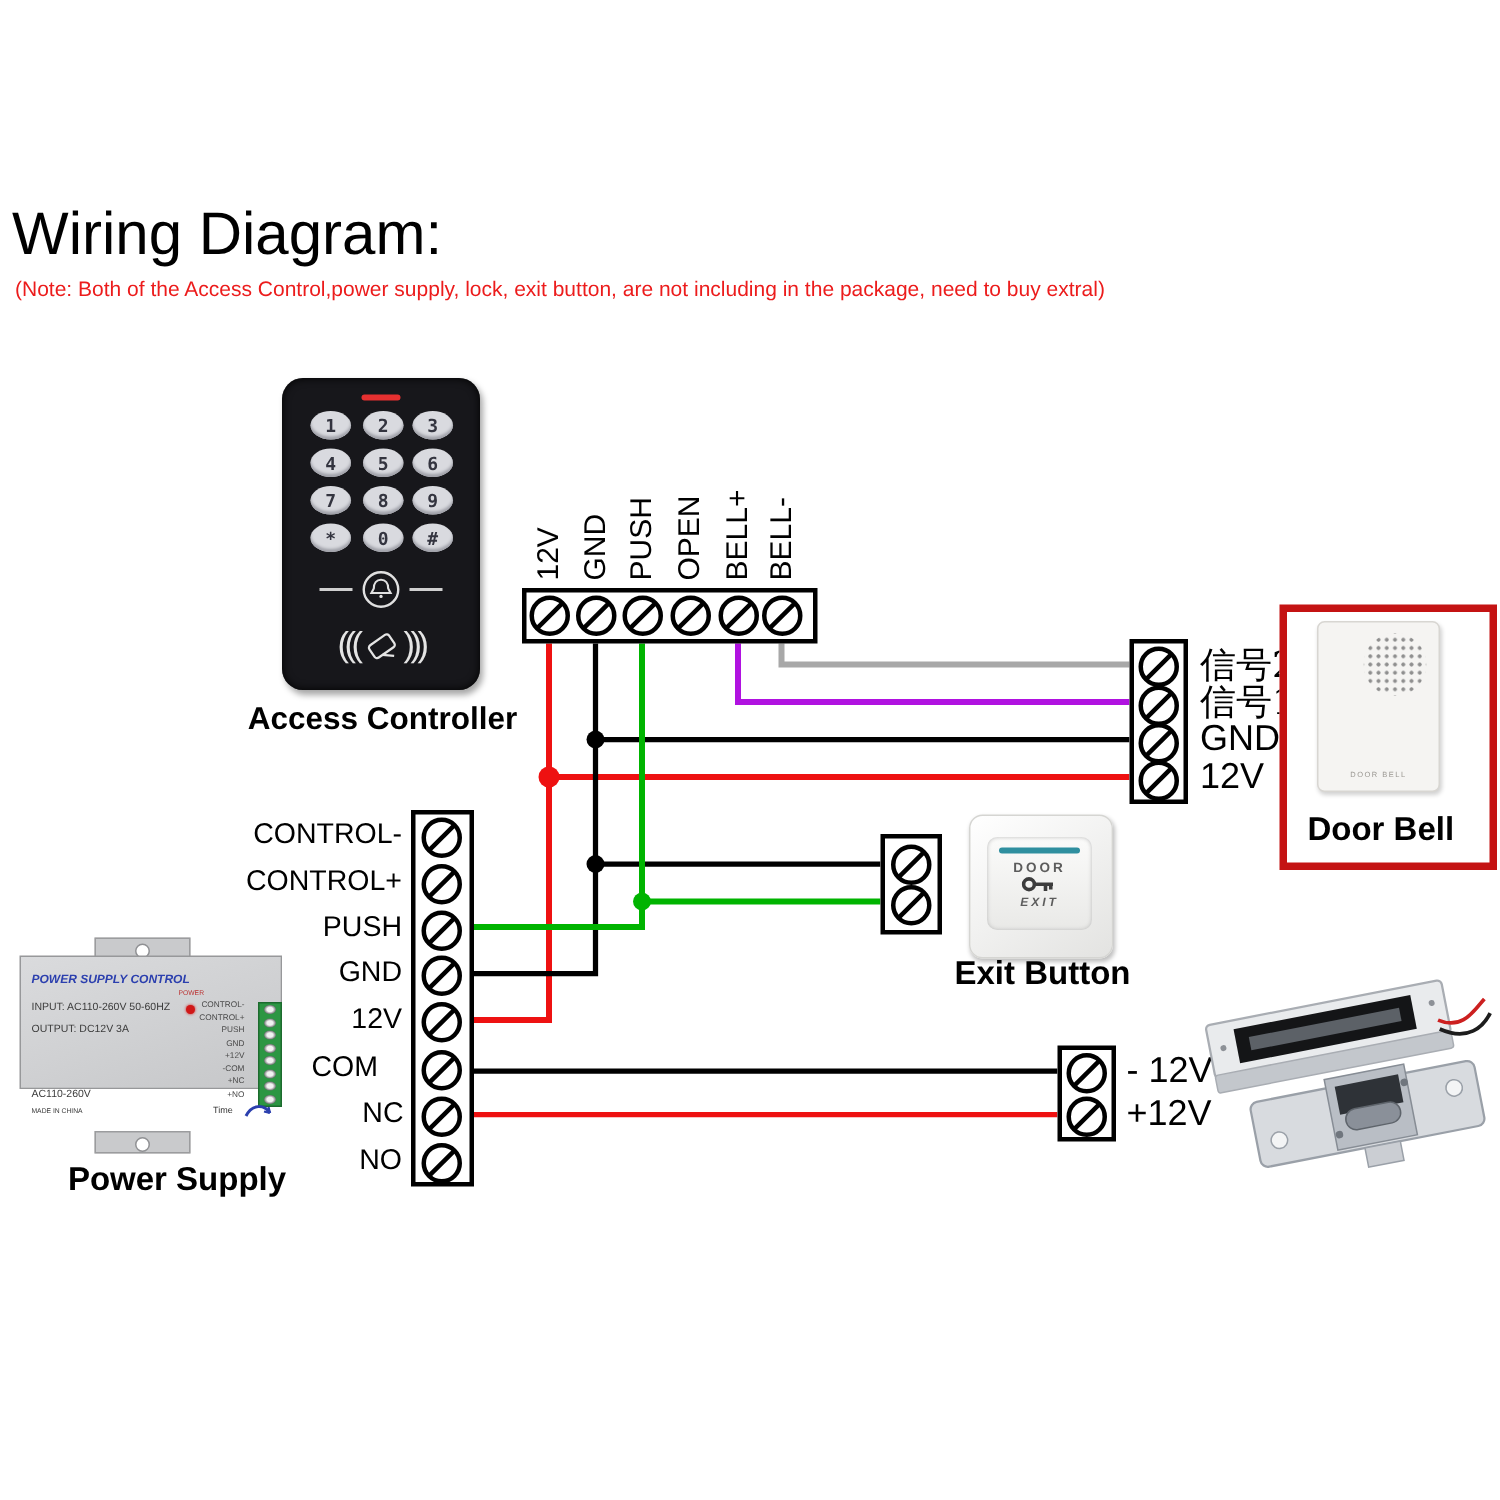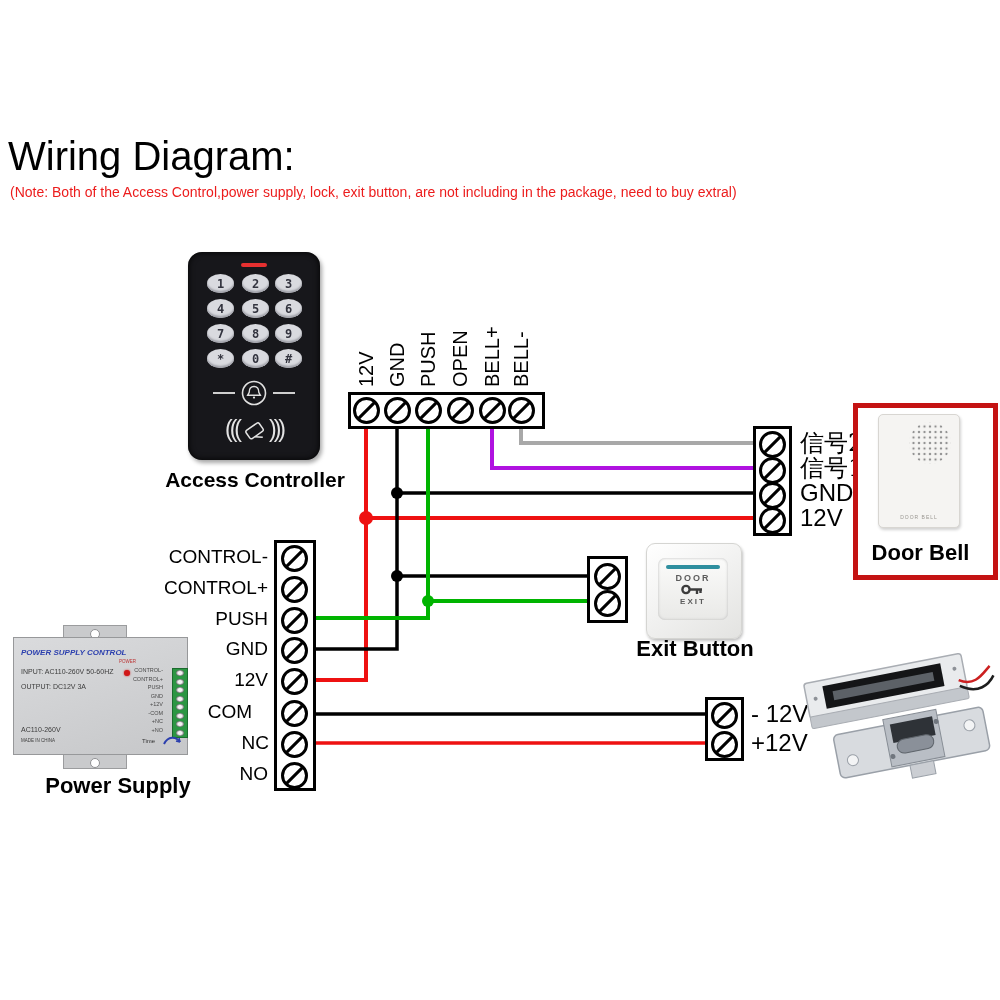--- a/index.html
+++ b/index.html
@@ -53,21 +53,21 @@
   .exit-inner{position:absolute;left:11px;top:14px;width:70px;height:62px;border-radius:7px;
               background:linear-gradient(180deg,#fbfbfa,#e9e9e7);box-shadow:inset 0 0 3px #bbb;
               display:flex;flex-direction:column;align-items:center;}
   .exit-bar{width:54px;height:4px;background:#2f8f9f;border-radius:2px;margin-top:7px;}
   .exit-txt{font-size:9px;font-weight:bold;color:#5c5c5c;letter-spacing:2px;margin-top:4px;}
 
   
   .psu{position:absolute;left:13px;top:625px;width:192px;height:145px;}
   .psu-tab{position:absolute;left:50px;width:64px;height:15px;background:#c9cacc;border:1px solid #9b9c9e;box-sizing:border-box;}
   .keyhole{position:absolute;left:26px;top:3px;width:8px;height:8px;border-radius:50%;background:#fff;border:1px solid #909194;}
-  .psu-body{position:absolute;left:0;top:12px;width:175px;height:118px;
+  .psu-body{position:absolute;left:0;top:12px;width:175px;height:89px;
             background:linear-gradient(160deg,#dadbdd,#c6c7c9);border:1px solid #97989a;box-sizing:border-box;}
   .psu-title{position:absolute;left:7px;top:10px;font-size:8px;font-weight:bold;font-style:italic;color:#2b3fae;}
   .psu-line{position:absolute;left:7px;font-size:7px;color:#3c3c3c;}
   .psu-power{position:absolute;left:105px;top:21px;font-size:4.5px;color:#b33;}
   .psu-led{position:absolute;left:110px;top:32px;width:6px;height:6px;border-radius:50%;background:#d01818;box-shadow:0 0 2px #d01818;}
   .psu-pins{position:absolute;right:24px;top:28px;text-align:right;font-size:5.5px;line-height:8.5px;color:#4a4a4a;}
   .psu-green{position:absolute;left:158px;top:30px;width:16px;height:70px;background:#2c9643;border:1px solid #1c6b2e;box-sizing:border-box;
              display:flex;flex-direction:column;justify-content:space-around;align-items:center;}
   .psu-green i{width:8px;height:6px;border-radius:50%;background:radial-gradient(#f2f2f2 35%,#6e7071 70%);}
   .psu-time{position:absolute;left:128px;top:100px;font-size:6px;color:#333;}
@@ -200,21 +200,21 @@
     <span class="screw" style="left:4px;top:31px;"></span>
   </div>
   <div class="exit-device">
     <div class="exit-inner">
       <div class="exit-bar"></div>
       <div class="exit-txt">DOOR</div>
       <svg width="24" height="13">
         <circle cx="5" cy="6.5" r="3.6" fill="none" stroke="#3c3c3c" stroke-width="2.4"></circle>
         <path d="M9,6.5 H21 M16,6.5 V11 M19.5,6.5 V10" fill="none" stroke="#3c3c3c" stroke-width="2.4"></path>
       </svg>
-      <div class="exit-txt" style="margin-top:1px;font-size:8px;">EXIT</div>
+      <div class="exit-txt" style="margin-top:1px;font-size:8px;font-style:italic;">EXIT</div>
     </div>
   </div>
   <div class="devlabel" style="left:600px;top:636px;width:190px;">Exit Button</div>
 
   <div class="strip" style="left:705px;top:697px;width:39px;height:64px;">
     <span class="screw" style="left:3px;top:2px;"></span>
     <span class="screw" style="left:3px;top:31px;"></span>
   </div>
   <span class="tlabel" style="left:751px;top:703px;">- 12V</span>
   <span class="tlabel" style="left:751px;top:732px;">+12V</span>

